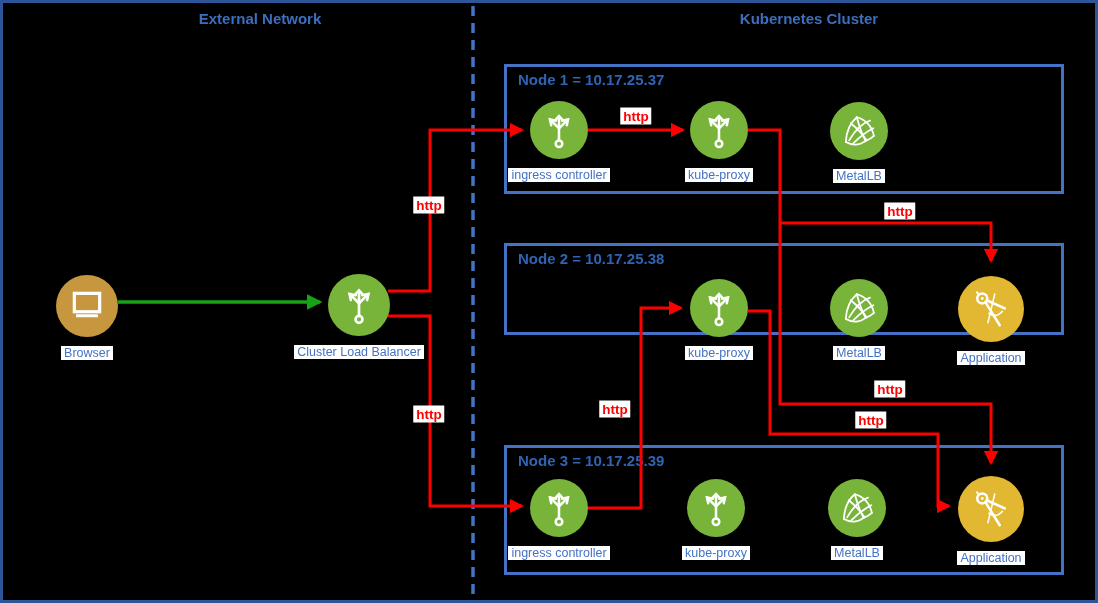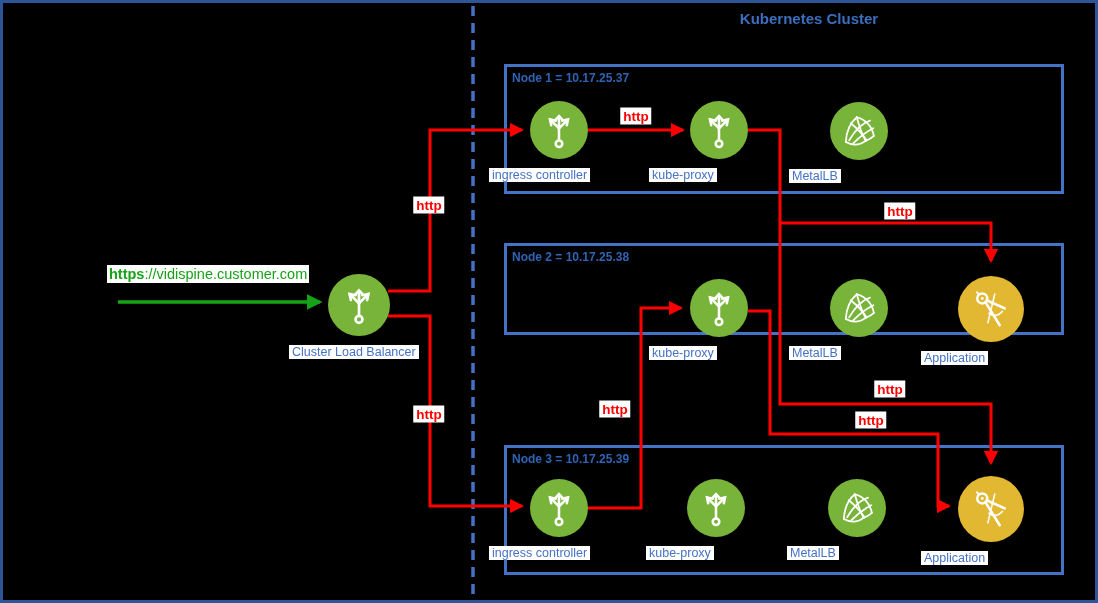--- a/index.html
+++ b/index.html
@@ -12,25 +12,25 @@
     position:absolute; top:7px; font-weight:bold; font-size:15px;
     color:#3C6EBE; text-align:center;
   }
   .hdr.ext { left:0; width:514px; }
   .hdr.k8s { left:514px; width:584px; }
   .node-box {
     position:absolute; border:3px solid #4472C4; box-sizing:border-box;
     z-index:1;
   }
   .node-title {
-    position:absolute; left:5px; top:4px; font-weight:bold;
-    font-size:12px; color:#2F64B4; white-space:nowrap;
+    position:absolute; left:11px; top:4px; font-weight:bold;
+    font-size:15px; color:#2F64B4; white-space:nowrap;
   }
   .wires { position:absolute; left:0; top:0; z-index:2; pointer-events:none; }
-  .comp { position:absolute; width:140px; z-index:3; }
+  .comp { position:absolute; width:140px; text-align:center; z-index:3; }
   .circle {
     margin:0 auto; border-radius:50%;
     display:flex; align-items:center; justify-content:center;
   }
   .clabel { margin-top:8px; line-height:14px; }
   .clabel span {
     background:#fff; color:#4472C4; font-size:12.5px; padding:0 3px;
     white-space:nowrap;
   }
   .http {
@@ -43,20 +43,21 @@
     background:#fff; color:#17A317; font-size:14.5px; line-height:18px;
     padding:0 2px; white-space:nowrap;
   }
   .url .scheme { font-weight:bold; }
 </style>
 </head>
 <body>
 
 <div class="canvas">
 
+  <div class="hdr ext">External Network</div>
   <div class="hdr k8s">Kubernetes Cluster</div>
 
   <div class="node-box" style="left:501px;top:61px;width:560px;height:130px">
     <div class="node-title">Node 1 = 10.17.25.37</div>
   </div>
   <div class="node-box" style="left:501px;top:240px;width:560px;height:92px">
     <div class="node-title">Node 2 = 10.17.25.38</div>
   </div>
   <div class="node-box" style="left:501px;top:442px;width:560px;height:130px">
     <div class="node-title">Node 3 = 10.17.25.39</div>
@@ -78,29 +79,37 @@
 
     <path d="M385,288 H427 V127 H519" stroke="#FF0000" stroke-width="3" fill="none" marker-end="url(#ar)"></path>
     <path d="M385,313 H427 V503 H519" stroke="#FF0000" stroke-width="3" fill="none" marker-end="url(#ar)"></path>
     <path d="M585,127 H680" stroke="#FF0000" stroke-width="3" fill="none" marker-end="url(#ar)"></path>
     <path d="M745,127 H777 V401 H988 V460" stroke="#FF0000" stroke-width="3" fill="none" marker-end="url(#ar)"></path>
     <path d="M777,220 H988 V258" stroke="#FF0000" stroke-width="3" fill="none" marker-end="url(#ar)"></path>
     <path d="M745,308 H767 V431 H935 V503 H946" stroke="#FF0000" stroke-width="3" fill="none" marker-end="url(#ar)"></path>
     <path d="M585,505 H638 V305 H678" stroke="#FF0000" stroke-width="3" fill="none" marker-end="url(#ar)"></path>
   </svg>
 
-  <div class="url"><span class="scheme">https</span><span>://vidispine.customer.com</span></div>
   <div class="http" style="left:426px;top:202px">http</div>
   <div class="http" style="left:426px;top:411px">http</div>
   <div class="http" style="left:633px;top:113px">http</div>
   <div class="http" style="left:897px;top:208px">http</div>
   <div class="http" style="left:887px;top:386px">http</div>
   <div class="http" style="left:868px;top:417px">http</div>
   <div class="http" style="left:612px;top:406px">http</div>
 
+  <div class="comp" style="left:14px;top:272px">
+    <div class="circle" style="width:62px;height:62px;background:#C6973E">
+      <svg width="46" height="46" viewBox="0 0 40 40">
+        <rect x="9" y="9" width="22" height="16" fill="none" stroke="#fff" stroke-width="2.8"></rect>
+        <path d="M10.5,28.5 H29.5" stroke="#fff" stroke-width="2.6" fill="none"></path>
+      </svg>
+    </div>
+    <div class="clabel"><span>Browser</span></div>
+  </div>
 
   <div class="comp" style="left:286px;top:271px">
     <div class="circle" style="width:62px;height:62px;background:#79B43A">
       <svg width="46" height="46" viewBox="0 0 40 40" fill="none" stroke="#fff" stroke-width="2.3" stroke-linecap="round">
         <circle cx="20" cy="32.5" r="3"></circle>
         <path d="M20,29 V18"></path>
         <path d="M20,18 V8"></path>
           <path d="M16.8,10.8 L20,7.4 L23.2,10.8"></path>
         <path d="M20,18.5 L12.2,10.8"></path>
           <path d="M12.9,15.7 L11.8,10.4 L17.1,11.5"></path>

